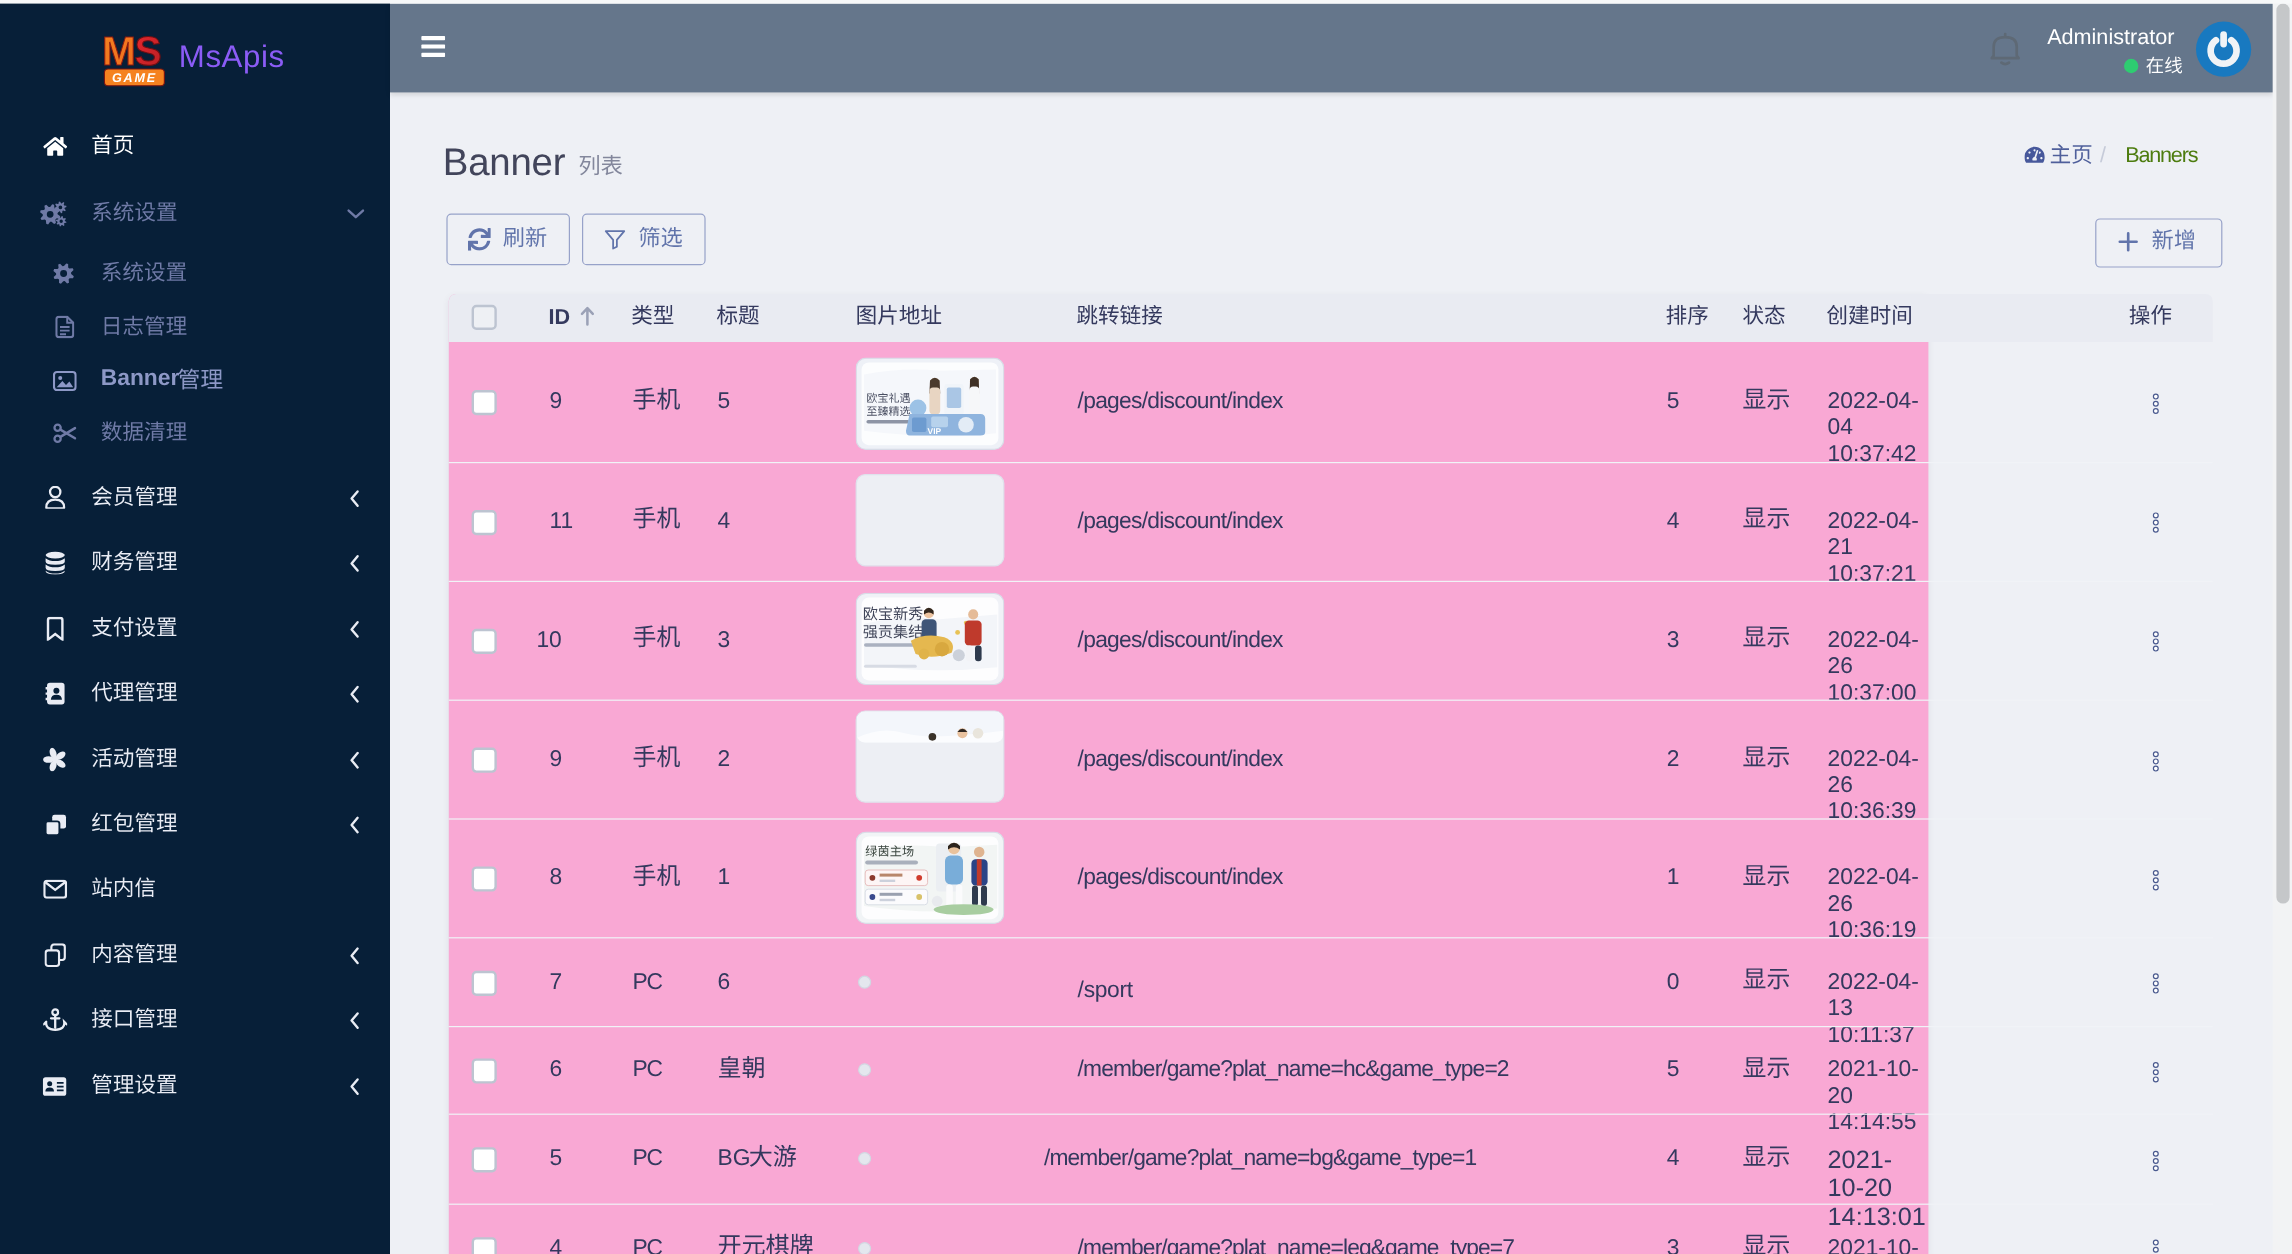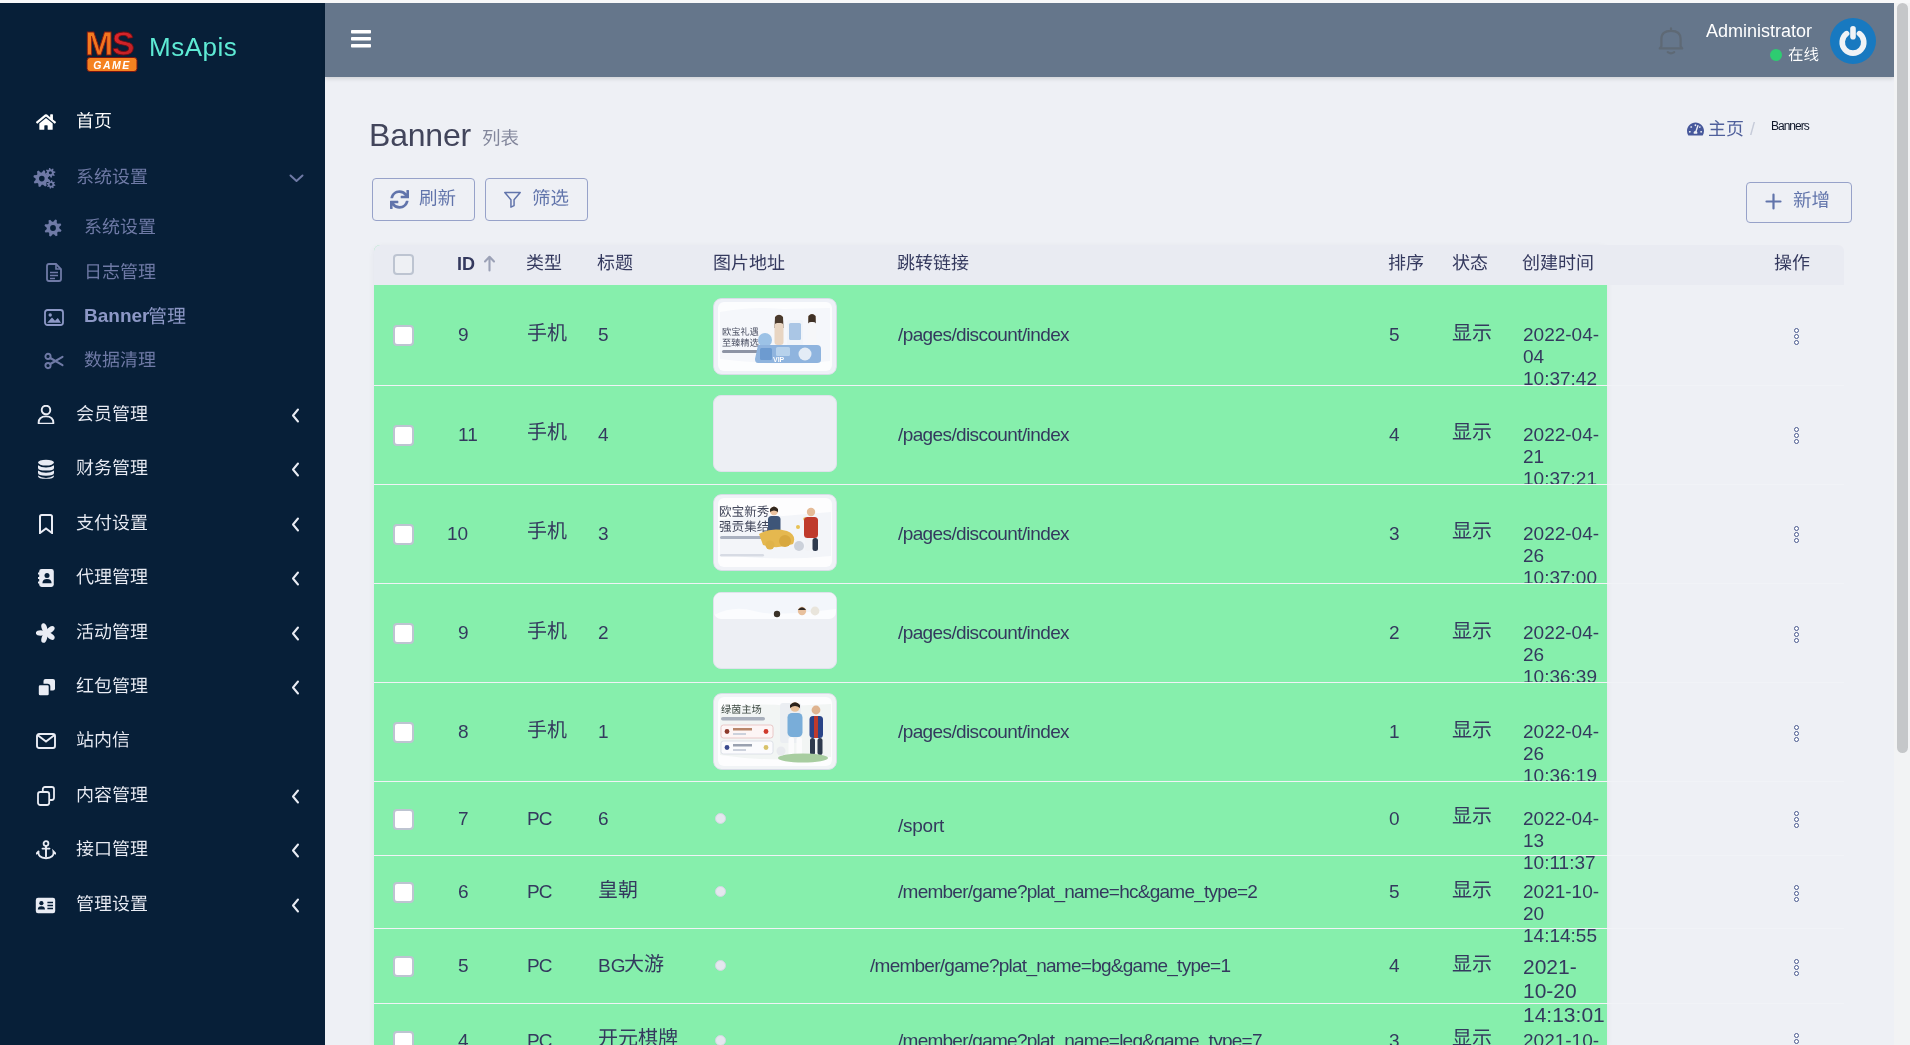--- a/index.html
+++ b/index.html
@@ -1,19 +1,19 @@
 <!DOCTYPE html>
 <html><head><meta charset="utf-8"><style>
 *{margin:0;padding:0;box-sizing:border-box}
 html,body{width:1910px;height:1045px;overflow:hidden;background:#eef0f5;
   font-family:"Liberation Sans",sans-serif;}
 .abs{position:absolute}
 #sidebar{position:absolute;left:0;top:0;width:325px;height:1045px;background:#071f38}
 #topbar{position:absolute;left:325px;top:3px;width:1569px;height:74px;background:#65768b;box-shadow:0 2px 4px rgba(0,0,0,.12)}
-#card{position:absolute;left:374px;top:245px;width:1233px;height:800px;background:#86efac;border-radius:6px 6px 0 0;box-shadow:0 2px 6px rgba(20,30,60,.06)}
+#card{position:absolute;left:374px;top:245px;width:1233px;height:800px;background:#f9a8d4;border-radius:6px 6px 0 0;box-shadow:0 2px 6px rgba(20,30,60,.06)}
 #thead{position:absolute;left:0;top:0;width:1470px;height:40px;background:#e9ebf2;border-radius:6px 6px 0 0}
 .rowsep{position:absolute;left:0;width:1470px;height:1px;background:#f1f3f7}
 .ck{position:absolute;width:21px;height:21px;border:2px solid #bdc4d1;border-radius:4px;background:#fff}
 .dk{color:#34395e}
 .thumb{position:absolute;left:339px;width:124px;height:77px;border-radius:8px}
 .dot3 b{display:block;width:5px;height:5px;border-radius:50%;border:1.9px solid #49598e;background:#fff;margin:1px auto}
 .tinydot{position:absolute;left:341px;width:11px;height:11px;border-radius:50%;background:#e4e7ee;border:1px solid #d2d7e2}
 </style></head><body>
 <svg width="0" height="0" style="position:absolute">
     <defs>
@@ -119,21 +119,21 @@
           <stop offset="1" stop-color="#b61f24"></stop>
         </linearGradient>
       </defs>
 <g>
 <text x="-1" y="26.5" font-family="Liberation Sans,sans-serif" font-size="34" font-weight="bold" fill="url(#lgM)" stroke="#8a1a10" stroke-width="0.9">M</text>
 <text x="26" y="26.5" font-family="Liberation Sans,sans-serif" font-size="34" font-weight="bold" fill="url(#lgS)" stroke="#6e0f12" stroke-width="0.9">S</text>
 <rect x="1" y="29.5" width="50" height="14" rx="3" fill="#f58220" stroke="#7a1510" stroke-width="1"></rect>
 <text x="26" y="40.5" font-family="Liberation Sans,sans-serif" font-size="10.5" font-weight="bold" font-style="italic" letter-spacing="1.5" fill="#fff" text-anchor="middle">GAME</text>
 </g>
     </svg>
-    <span class="abs" style="left:149px;top:32px;font-size:26px;color:#5eead4;letter-spacing:0.5px">MsApis</span>
+    <span class="abs" style="left:149px;top:32px;font-size:26px;color:#8b5cf6;letter-spacing:0.5px">MsApis</span>
     <svg class="abs" style="left:36px;top:113px" width="20" height="18" viewBox="0 0 576 512">
       <path fill="#ffffff" d="M280.37 148.26L96 300.11V464a16 16 0 0016 16l112.06-.29a16 16 0 0015.92-16V368a16 16 0 0116-16h64a16 16 0 0116 16v95.64a16 16 0 0016 16.05L464 480a16 16 0 0016-16V300L295.67 148.26a12.19 12.19 0 00-15.3 0zM571.6 251.47L488 182.56V44.05a12 12 0 00-12-12h-56a12 12 0 00-12 12v72.61L318.47 43a48 48 0 00-61 0L4.34 251.47a12 12 0 00-1.6 16.9l25.5 31A12 12 0 0045.15 301l235.22-193.74a12.19 12.19 0 0115.3 0L530.9 301a12 12 0 0016.9-1.6l25.5-31a12 12 0 00-1.7-16.93z"></path>
     </svg>
     <svg style="position:absolute;left:76px;top:112.1px;" width="36.0" height="18.9" viewBox="0 0 36.0 18.9">
       <g fill="#ffffff" transform="translate(0,15.12) scale(18)">
         <use href="#u9996" x="0.0"></use>
         <use href="#u9875" x="1.0"></use>
       </g>
     </svg>
     <svg class="abs" style="left:33px;top:168px" width="23" height="21" viewBox="0 0 23 21">
@@ -398,21 +398,21 @@
 <svg class="abs" style="left:1687px;top:121px" width="17" height="16" viewBox="0 0 576 512">
 <path fill="#47589b" d="M288 32C128.94 32 0 160.94 0 320c0 52.8 14.25 102.26 39.06 144.8 5.61 9.62 16.3 15.2 27.44 15.2h443c11.14 0 21.83-5.58 27.44-15.2C561.75 422.26 576 372.8 576 320c0-159.06-128.94-288-288-288zm0 64c14.71 0 26.58 10.13 30.32 23.65-1.11 2.26-2.64 4.23-3.45 6.67l-9.22 27.67c-5.13 3.49-10.97 6.01-17.64 6.01-17.67 0-32-14.33-32-32S270.33 96 288 96zM96 384c-17.67 0-32-14.33-32-32s14.33-32 32-32 32 14.33 32 32-14.33 32-32 32zm48-160c-17.67 0-32-14.33-32-32s14.33-32 32-32 32 14.33 32 32-14.33 32-32 32zm246.77-72.41l-61.33 184C343.13 347.33 352 364.54 352 384c0 11.72-3.38 22.55-8.88 32H232.88c-5.5-9.45-8.88-20.28-8.88-32 0-33.94 26.5-61.43 59.9-63.59l61.34-184.01c4.17-12.56 17.73-19.45 30.36-15.17 12.57 4.19 19.35 17.79 15.17 30.36zm14.66 57.2l15.52-46.55c3.47-1.29 7.13-2.23 11.05-2.23 17.67 0 32 14.33 32 32s-14.33 32-32 32c-11.38-.01-21.25-6.04-26.57-15.22zM480 384c-17.67 0-32-14.33-32-32s14.33-32 32-32 32 14.33 32 32-14.33 32-32 32z"></path>
   </svg>
 <svg style="position:absolute;left:1708px;top:120px;" width="36.0" height="18.9" viewBox="0 0 36.0 18.9">
     <g fill="#4f5f9b" transform="translate(0,15.12) scale(18)">
       <use href="#u4e3b" x="0.0"></use>
       <use href="#u9875" x="1.0"></use>
     </g>
   </svg>
 <span class="abs" style="left:1750px;top:119px;font-size:18px;color:#c6cbd9">/</span>
-<span class="abs" style="left:1771px;top:119px;font-size:12px;color:#0f172a;letter-spacing:-1px">Banners</span>
+<span class="abs" style="left:1771px;top:119px;font-size:18px;color:#4d7c0f;letter-spacing:-1px">Banners</span>
 <div style="border:1px solid #97a2c9;border-radius:4px;position:absolute;background:transparent;left:372px;top:178px;width:103px;height:43px"></div>
 <svg class="abs" style="left:390px;top:190px" width="19" height="19" viewBox="0 0 512 512">
     <path fill="#6174ab" d="M440.65 12.57l4 82.77A247.16 247.16 0 00255.83 8C134.73 8 33.91 94.92 12.29 209.82A12 12 0 0024.09 224h49.05a12 12 0 0011.67-9.26 175.91 175.91 0 01317-56.94l-101.46-4.86a12 12 0 00-12.57 12v47.41a12 12 0 0012 12H500a12 12 0 0012-12V12a12 12 0 00-12-12h-47.37a12 12 0 00-11.98 12.57zM255.83 432a175.61 175.61 0 01-146-77.8l101.8 4.87a12 12 0 0012.57-12v-47.4a12 12 0 00-12-12H12a12 12 0 00-12 12V500a12 12 0 0012 12h47.35a12 12 0 0012-12.6l-4.15-82.57A247.17 247.17 0 00255.83 504c121.11 0 221.93-86.92 243.55-201.82a12 12 0 00-11.8-14.18h-49.05a12 12 0 00-11.67 9.26A175.86 175.86 0 01255.83 432z"></path>
   </svg>
 <svg style="position:absolute;left:419px;top:189px;" width="37.0" height="19.4" viewBox="0 0 37.0 19.4">
     <g fill="#6174ab" transform="translate(0,15.54) scale(18.5)">
       <use href="#u5237" x="0.0"></use>
       <use href="#u65b0" x="1.0"></use>
     </g>
   </svg>

